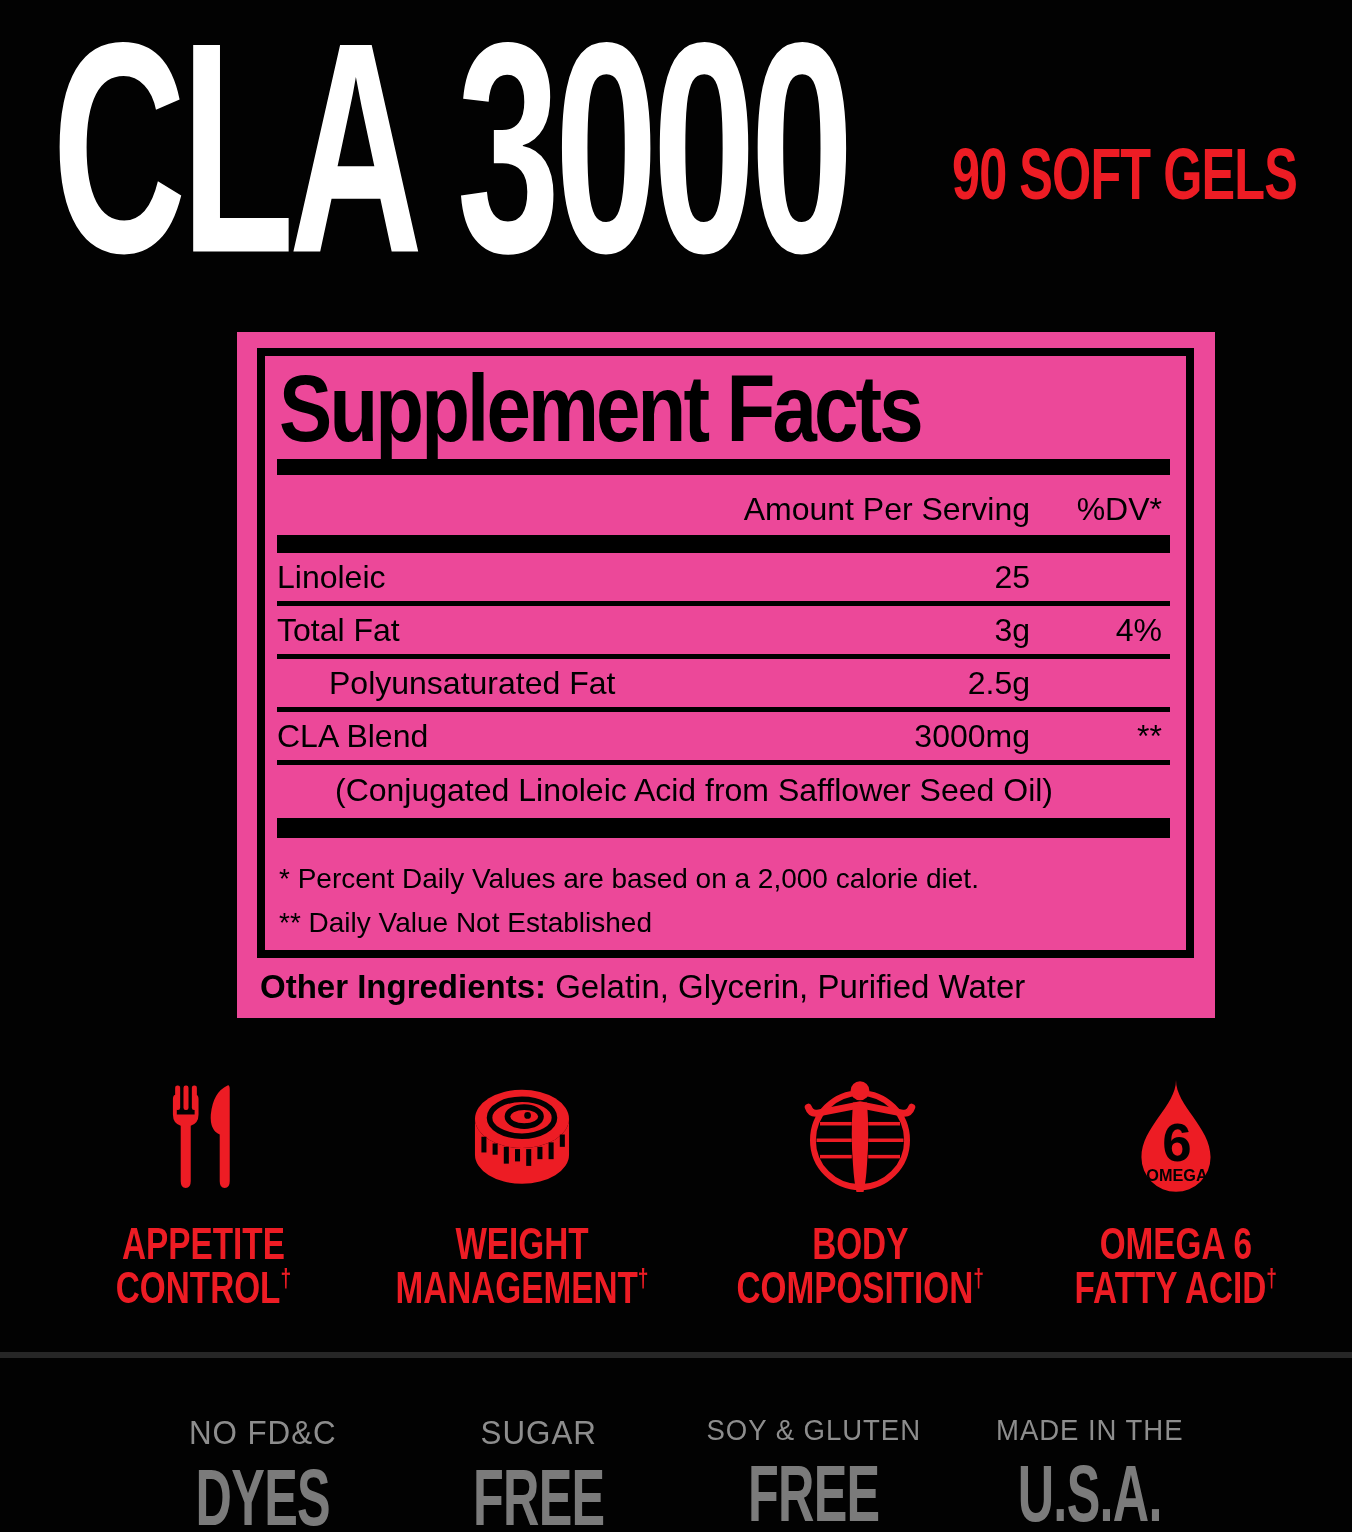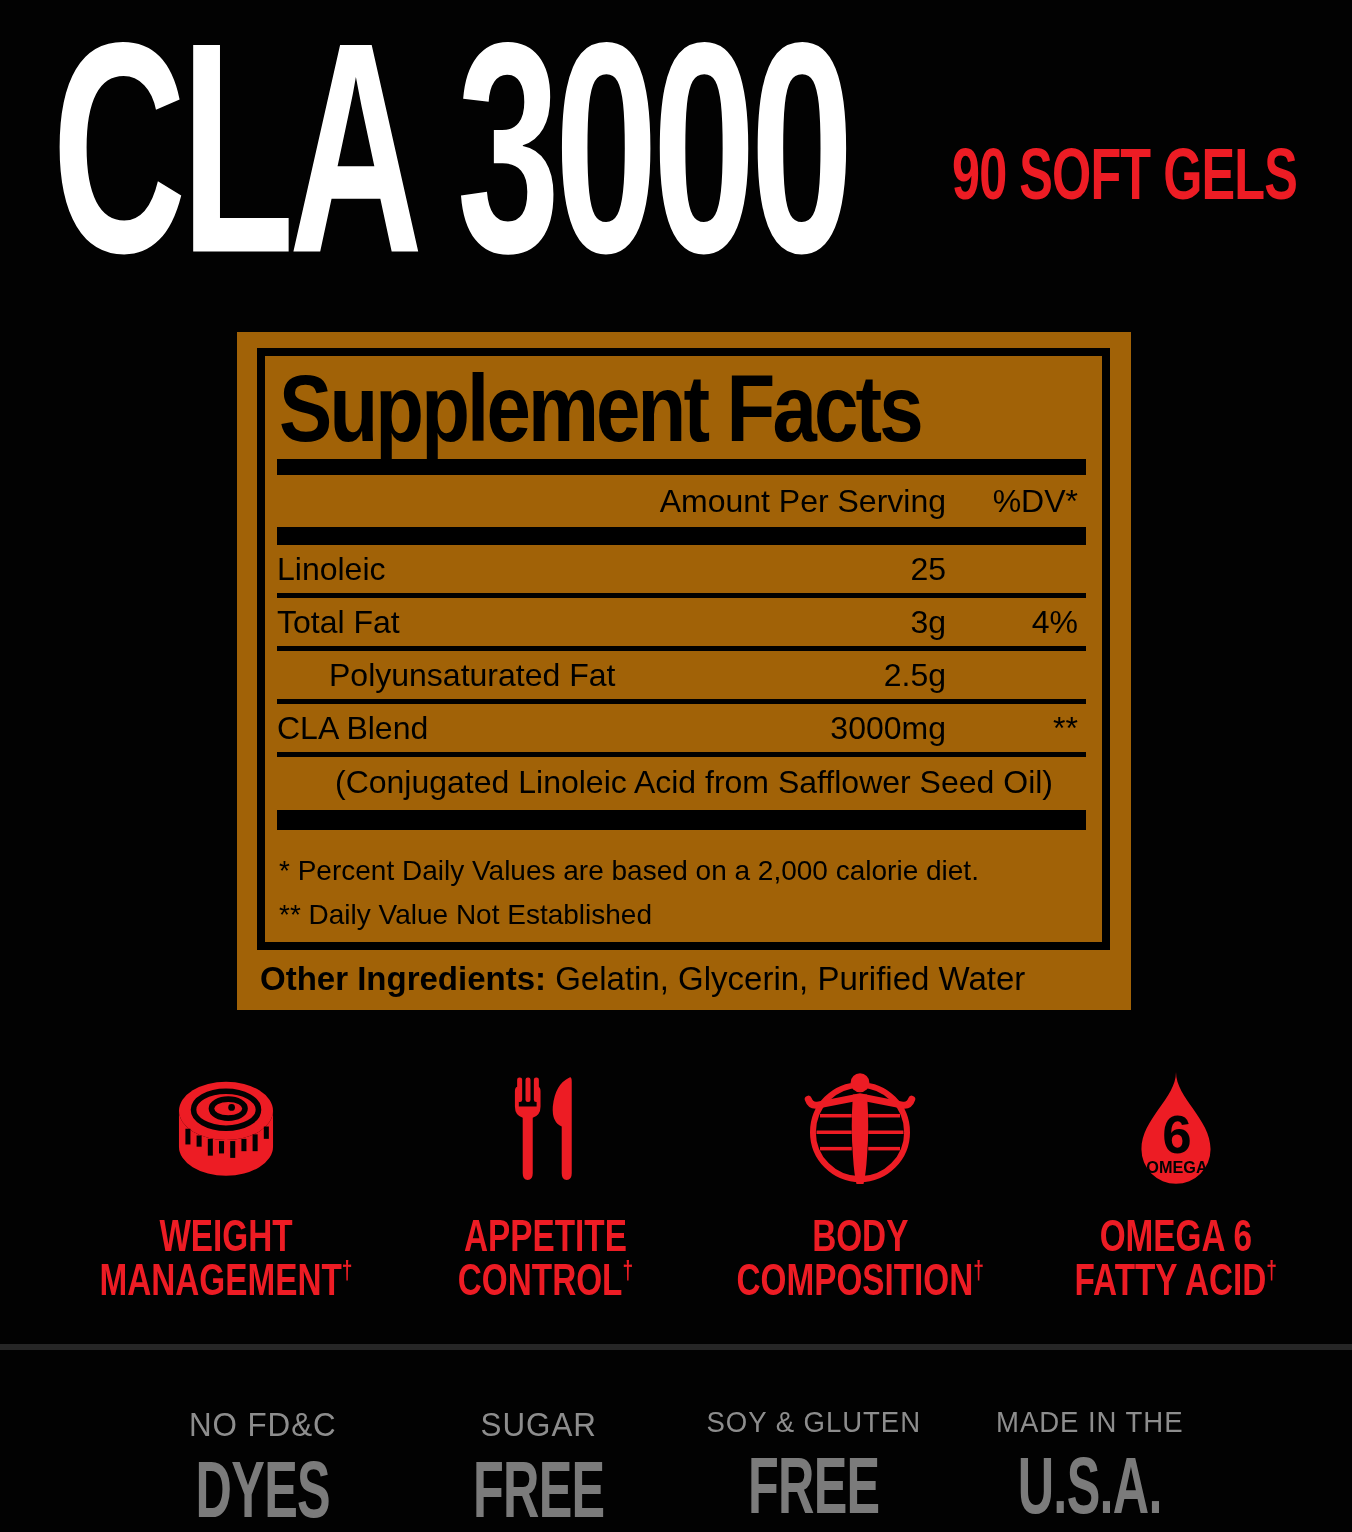--- a/index.html
+++ b/index.html
@@ -18,34 +18,34 @@
     transform:scale(0.93,1.5); transform-origin:left top;
   }
   .subtitle {
     position:absolute; left:952px; top:138px;
     color:#ed1c24; font-weight:bold; font-size:56px; line-height:1;
     letter-spacing:-1px; white-space:nowrap;
     transform:scale(0.9,1.3); transform-origin:left top;
   }
   
   .facts-panel {
-    margin-left:237px; width:894px; background:#a16207; color:#000;
+    margin-left:237px; width:978px; background:#ec4899; color:#000;
     padding:16px 21px 12px 20px;
   }
   .facts-inner { border:8px solid #000; padding:8px 16px 8px 12px; }
   .facts-title {
     font-weight:bold; font-size:84px; line-height:0.95; letter-spacing:-3px;
     white-space:nowrap; transform:scale(0.95,1.12); transform-origin:left center;
     margin:6px 0 4px 2px;
   }
   .serving-line { font-size:31px; line-height:1.26; padding-left:4px; }
   .bar  { height:16px; background:#000; margin-top:9px; }
   .bar2 { height:18px; background:#000; }
   .hdr-row { display:flex; justify-content:flex-end; align-items:center;
-             font-size:32px; padding:8px 0 7px; }
+             font-size:32px; padding:16px 0 7px; }
   .hdr-dv { width:140px; text-align:right; padding-right:8px; }
   .nrow { display:flex; align-items:baseline; font-size:32px;
           padding:6px 0 5px; border-bottom:5px solid #000; }
   .nrow:last-of-type { border-bottom:none; }
   .nrow .name { flex:1; }
   .indent { padding-left:52px; }
   .nrow .amt { width:190px; text-align:right; }
   .nrow .dv  { width:140px; text-align:right; padding-right:8px; }
   .blend-note { font-size:32px; padding:7px 0 9px 58px; }
   .thickbar { height:20px; background:#000; }
@@ -127,20 +127,38 @@
     <div class="footnote first">* Percent Daily Values are based on a 2,000 calorie diet.</div>
     <div class="footnote">** Daily Value Not Established</div>
   </div>
 
   <div class="other-ing">
     <span class="lbl">Other Ingredients:</span><span> Gelatin, Glycerin, Purified Water</span>
   </div>
 </div>
 
 <div class="benefits">
+
+  <div class="benefit">
+    <div class="benefit-icon-box">
+      <svg width="78" height="112" viewBox="0 0 70 100">
+        <g fill="#ed1c24">
+          <rect x="10" y="2" width="4.5" height="22" rx="2"></rect>
+          <rect x="17.5" y="2" width="4.5" height="22" rx="2"></rect>
+          <rect x="25" y="2" width="4.5" height="22" rx="2"></rect>
+          <path d="M8,14 L8,28 Q8,36 15,38 L15,88 Q15,94 19.5,94 Q24,94 24,88 L24,38 Q31,36 31,28 L31,14 Q31,10 27.5,10 L27.5,28 L11.5,28 L11.5,10 Q8,10 8,14 Z"></path>
+          <path d="M57,2 Q44,8 42,28 Q41,42 50,46 L50,88 Q50,94 54.5,94 Q59,94 59,88 L59,6 Q59,1 57,2 Z"></path>
+        </g>
+      </svg>
+    </div>
+    <div class="benefit-label">
+      <span class="line">APPETITE</span>
+      <span class="line"><span>CONTROL</span><span class="dagger">†</span></span>
+    </div>
+  </div>
 
   <div class="benefit">
     <div class="benefit-icon-box">
       <svg width="112" height="108" viewBox="0 0 100 96">
         <path d="M8,30 L8,62 A42,26 0 0,0 92,62 L92,30 A42,26 0 0,1 8,30 Z" fill="#ed1c24"></path>
         <ellipse cx="50" cy="30" rx="42" ry="26" fill="#ed1c24"></ellipse>
         <ellipse cx="50" cy="29" rx="29" ry="16.5" fill="none" stroke="#020202" stroke-width="5"></ellipse>
         <ellipse cx="52" cy="28" rx="15" ry="8.5" fill="none" stroke="#020202" stroke-width="5"></ellipse>
         <circle cx="55" cy="27" r="3" fill="#020202"></circle>
         <g stroke="#020202" stroke-width="4.5">
@@ -156,38 +174,20 @@
       </svg>
     </div>
     <div class="benefit-label">
       <span class="line">WEIGHT</span>
       <span class="line"><span>MANAGEMENT</span><span class="dagger">†</span></span>
     </div>
   </div>
 
   <div class="benefit">
     <div class="benefit-icon-box">
-      <svg width="78" height="112" viewBox="0 0 70 100">
-        <g fill="#ed1c24">
-          <rect x="10" y="2" width="4.5" height="22" rx="2"></rect>
-          <rect x="17.5" y="2" width="4.5" height="22" rx="2"></rect>
-          <rect x="25" y="2" width="4.5" height="22" rx="2"></rect>
-          <path d="M8,14 L8,28 Q8,36 15,38 L15,88 Q15,94 19.5,94 Q24,94 24,88 L24,38 Q31,36 31,28 L31,14 Q31,10 27.5,10 L27.5,28 L11.5,28 L11.5,10 Q8,10 8,14 Z"></path>
-          <path d="M57,2 Q44,8 42,28 Q41,42 50,46 L50,88 Q50,94 54.5,94 Q59,94 59,88 L59,6 Q59,1 57,2 Z"></path>
-        </g>
-      </svg>
-    </div>
-    <div class="benefit-label">
-      <span class="line">APPETITE</span>
-      <span class="line"><span>CONTROL</span><span class="dagger">†</span></span>
-    </div>
-  </div>
-
-  <div class="benefit">
-    <div class="benefit-icon-box">
       <svg width="118" height="120" viewBox="0 0 100 102">
         <circle cx="50" cy="52" r="40" fill="none" stroke="#ed1c24" stroke-width="5"></circle>
         <g stroke="#ed1c24" stroke-width="3">
           <line x1="16" y1="38" x2="43" y2="38"></line>
           <line x1="57" y1="38" x2="84" y2="38"></line>
           <line x1="13" y1="52" x2="43" y2="52"></line>
           <line x1="57" y1="52" x2="87" y2="52"></line>
           <line x1="16" y1="66" x2="43" y2="66"></line>
           <line x1="57" y1="66" x2="84" y2="66"></line>
         </g>

